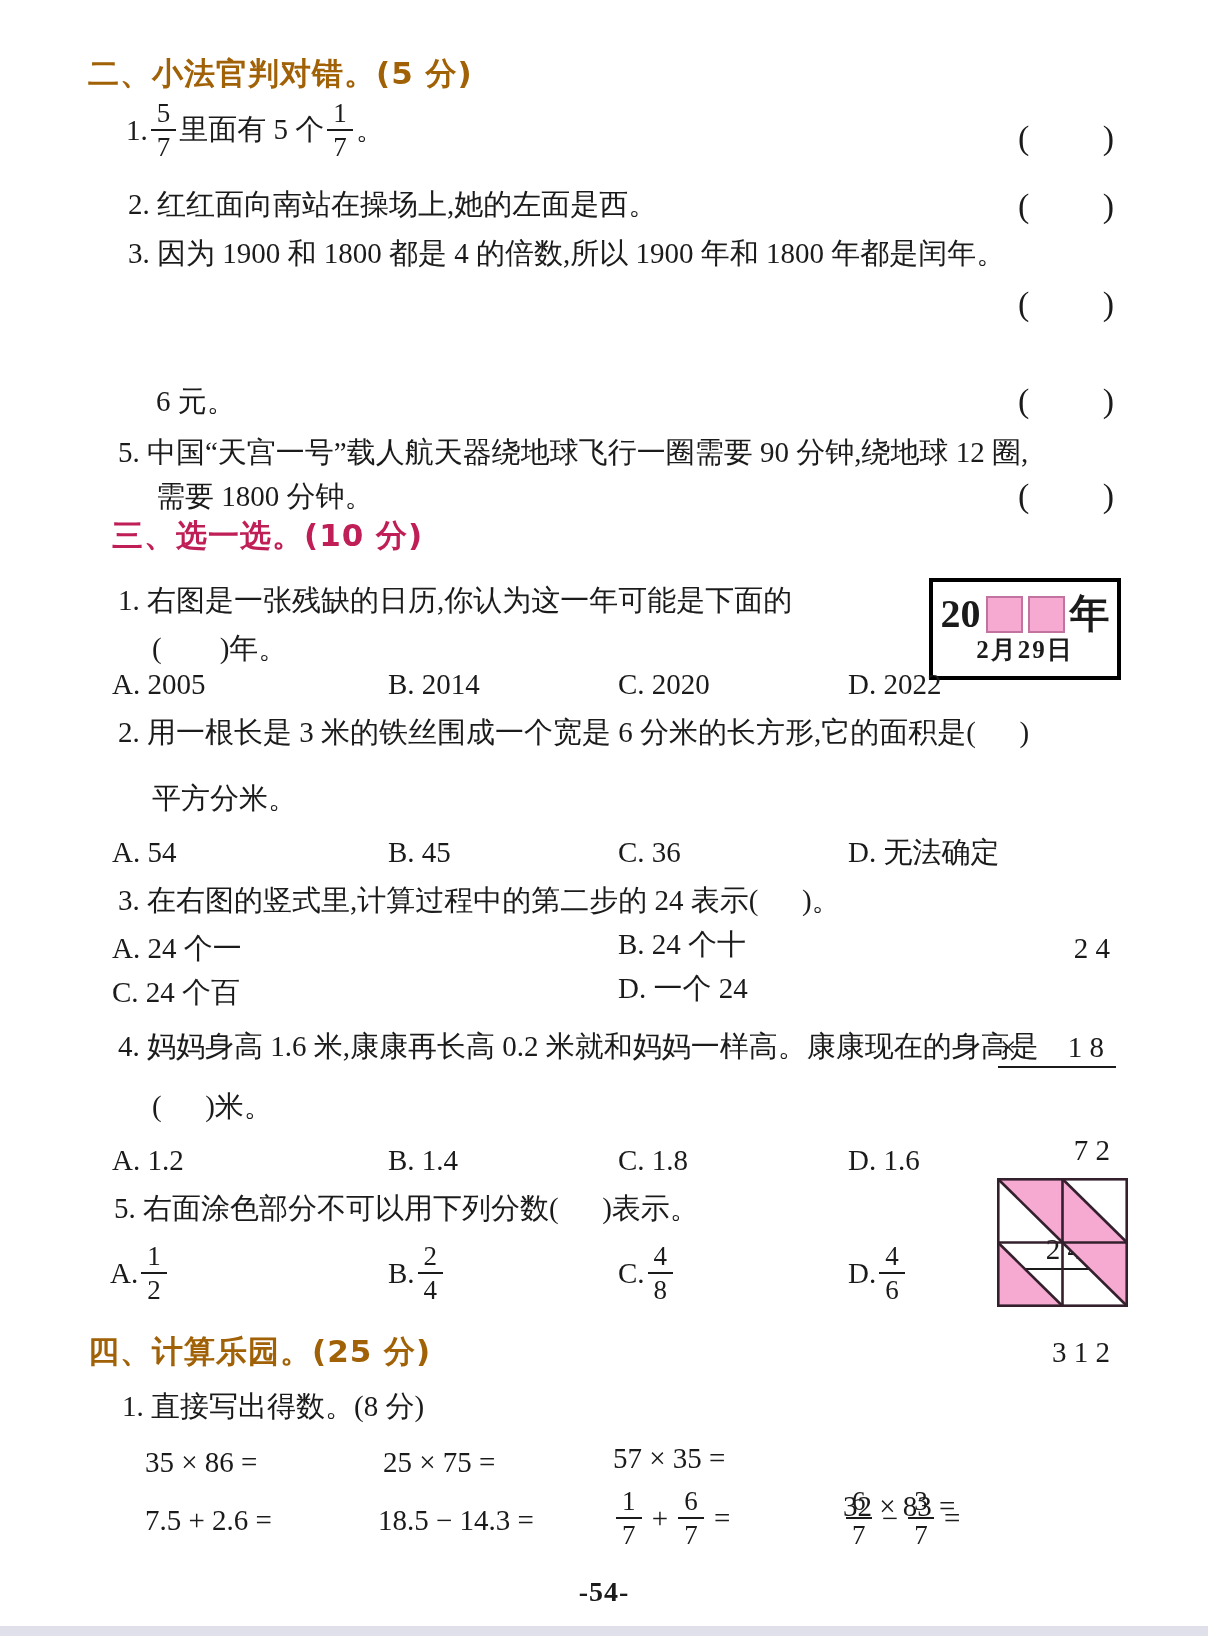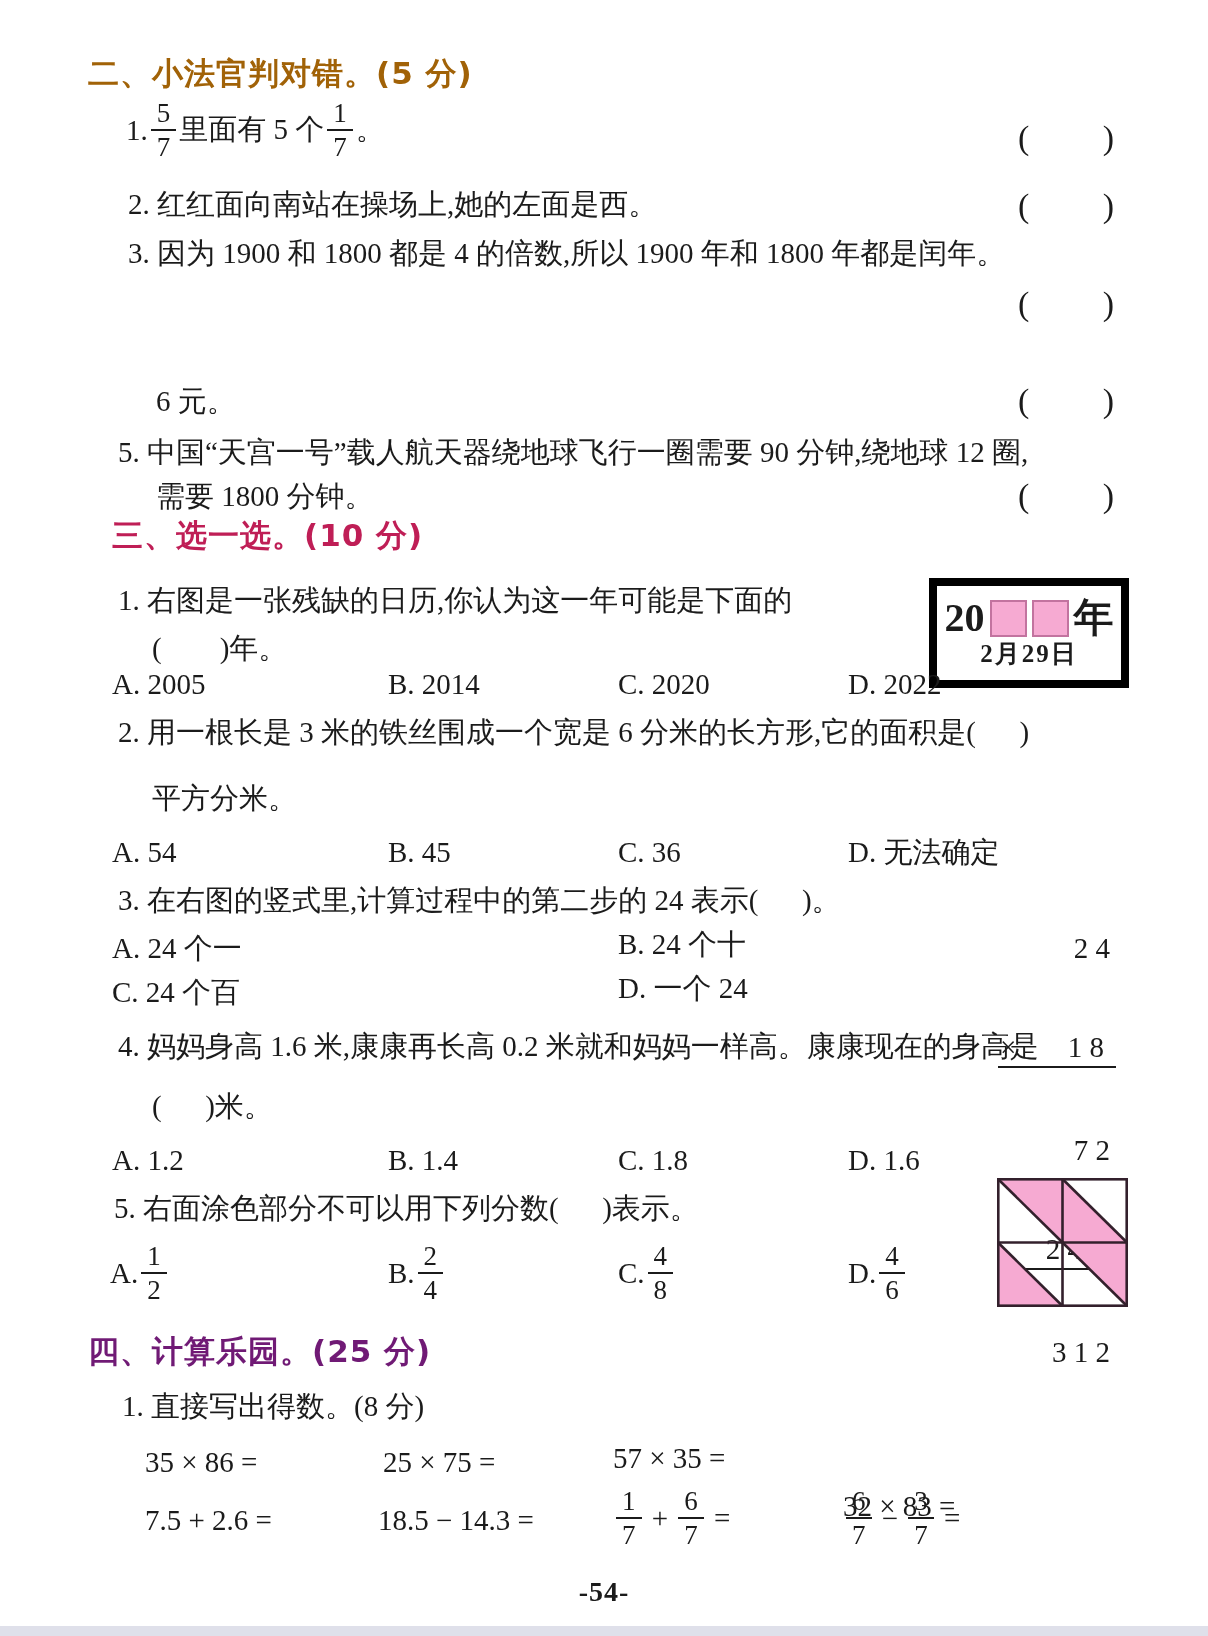--- a/index.html
+++ b/index.html
@@ -10,21 +10,21 @@
        font-family:"DejaVu Sans","Liberation Sans",sans-serif;letter-spacing:1px;}
   .qflex{position:absolute;display:flex;align-items:center;font-size:29px;white-space:pre;}
   .frac{display:inline-flex;flex-direction:column;align-items:center;line-height:1.05;
         font-size:27px;margin:0 3px;vertical-align:middle;}
   .frac .fn{border-bottom:2.5px solid #1b1b1b;padding:0 6px 2px;}
   .frac .fd{padding-top:2px;}
   .ansblank{position:absolute;width:96px;display:flex;justify-content:space-between;
             font-size:34px;line-height:40px;}
   
   .calendar{position:absolute;left:929px;top:578px;width:184px;height:94px;
-            border:8px solid #000000;background:#fff;display:flex;flex-direction:column;
+            border:4px solid #000000;background:#fff;display:flex;flex-direction:column;
             align-items:center;justify-content:center;}
   .cal-top{display:flex;align-items:center;gap:5px;font-size:40px;line-height:42px;font-weight:600;}
   .cal-box{display:inline-block;width:33px;height:33px;border:2.5px solid #c2739f;}
   .cal-date{font-size:25px;line-height:30px;font-weight:600;letter-spacing:2px;}
   
   .vmult{position:absolute;left:998px;top:866px;width:118px;font-size:29px;white-space:pre;}
   .vrow{text-align:right;padding-right:6px;line-height:33px;}
   .vr2{display:flex;justify-content:space-between;padding-left:2px;
        border-bottom:2.5px solid #1b1b1b;padding-bottom:2px;}
   .vr2 span:last-child{padding-right:6px;}
@@ -177,21 +177,21 @@
     </span>
   </div>
   <div class="optfrac" style="left:848px;top:1240px;height:66px;">
     <span>D.</span>
     <span class="frac">
       <span class="fn">4</span>
       <span class="fd">6</span>
     </span>
   </div>
 
-  <div class="hdr" style="left: 88px; top: 1330px; color: #701a75;">四、计算乐园。(25 分)</div>
+  <div class="hdr" style="left: 88px; top: 1330px; color: #a16207;">四、计算乐园。(25 分)</div>
   <div class="line" style="left:122px;top:1386px;">1. 直接写出得数。(8 分)</div>
 
   <div class="line" style="left:145px;top:1442px;">35 × 86 =</div>
   <div class="line" style="left:383px;top:1442px;">25 × 75 =</div>
   <div class="line" style="left:613px;top:1438px;">57 × 35 =</div>
   <div class="line" style="left:843px;top:1486px;">32 × 83 =</div>
 
   <div class="line" style="left:145px;top:1500px;">7.5 + 2.6 =</div>
   <div class="line" style="left:378px;top:1500px;">18.5 − 14.3 =</div>
 

